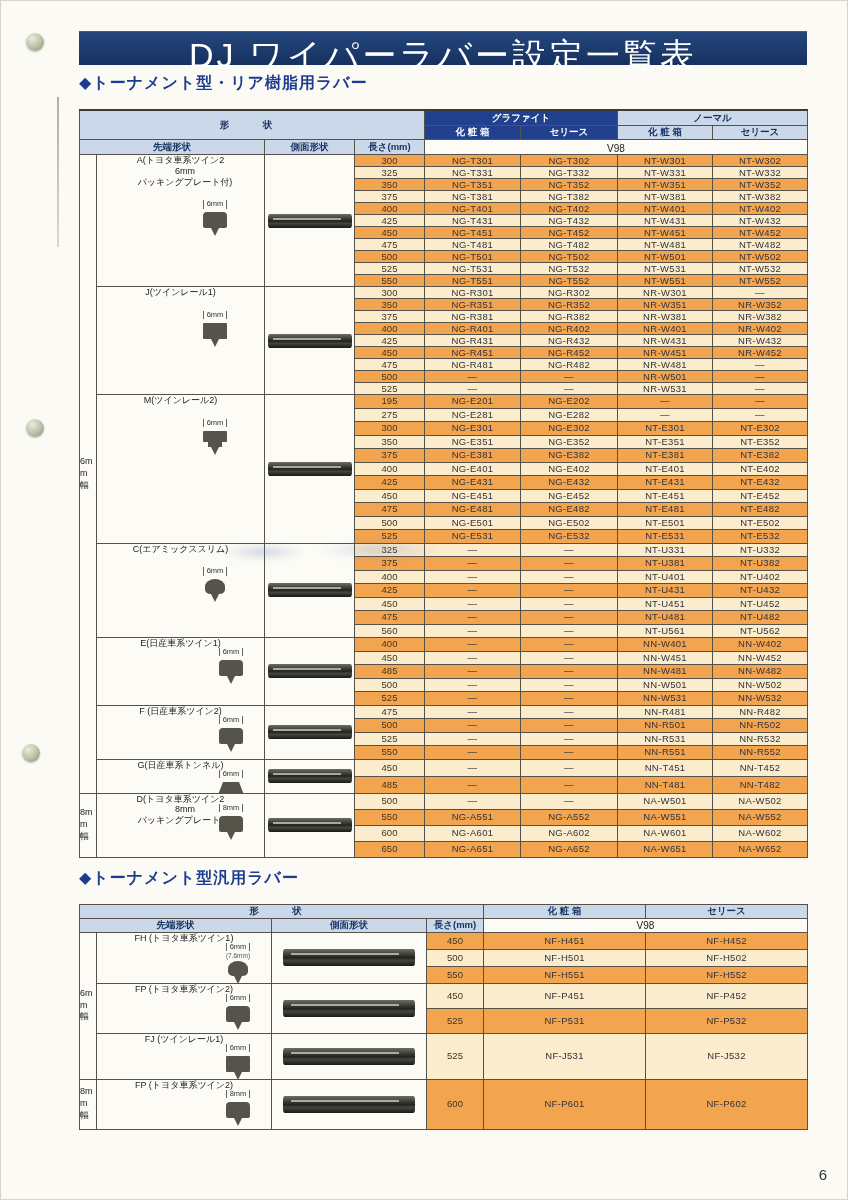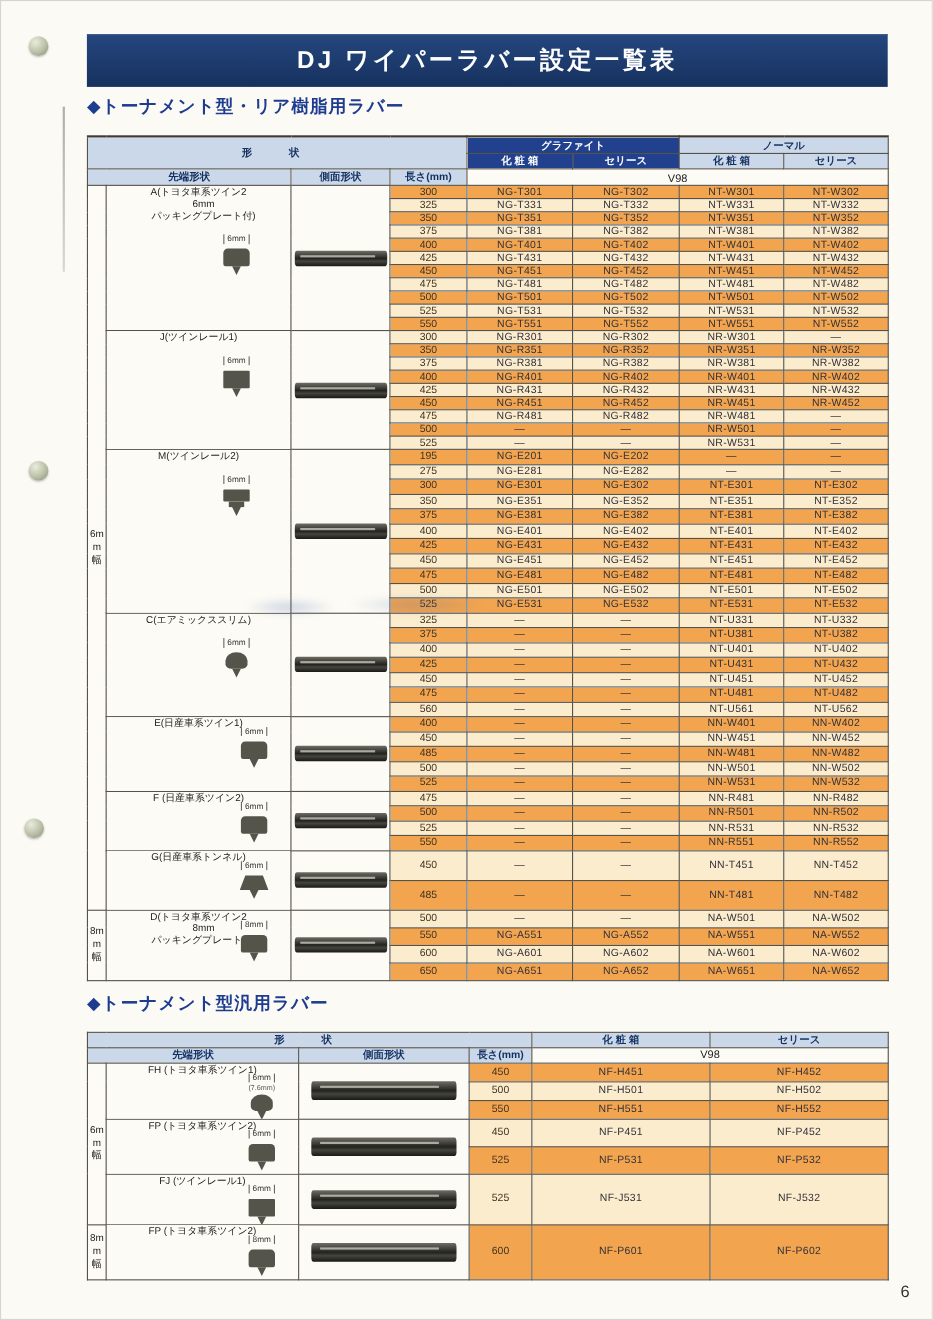--- a/index.html
+++ b/index.html
@@ -10,41 +10,41 @@
   
   .hole{position:absolute;width:18px;height:18px;border-radius:50%;
         background:radial-gradient(circle at 35% 30%,#e9ecdc,#b9bfa6 55%,#848b71);box-shadow:0 1px 2px rgba(0,0,0,.25);}
   .hole.p1{left:25px;top:32px}.hole.p2{left:25px;top:418px}.hole.p3{left:21px;top:743px}
   .scan-line{position:absolute;left:56px;top:96px;width:2px;height:150px;background:linear-gradient(#8e8e86,#c9c9c1);opacity:.7}
   .ghost{position:absolute;left:175px;top:530px;width:290px;height:42px;pointer-events:none;z-index:6;
          background:radial-gradient(60px 12px at 30% 50%,rgba(80,110,180,.28),rgba(80,110,180,0) 70%),
                     radial-gradient(90px 13px at 70% 45%,rgba(80,110,180,.24),rgba(80,110,180,0) 70%);
          filter:blur(3px);}
 
-  .title-bar{height:48px;line-height:48px;background:linear-gradient(#25477e,#16315f);color:#fff;
-             text-align:center;font-size:22px;font-weight:bold;letter-spacing:3px;box-shadow:inset 0 1px 0 #3c5d92;}
+  .title-bar{height:34px;line-height:48px;background:linear-gradient(#25477e,#16315f);color:#fff;
+             text-align:center;font-size:34px;font-weight:normal;letter-spacing:3px;box-shadow:inset 0 1px 0 #3c5d92;}
   .section-heading{font-size:16px;font-weight:bold;color:#1d3c8f;margin:8px 0 4px 0;letter-spacing:1px;}
 
   table.t{border-collapse:collapse;table-layout:fixed;width:728px;background:#fcfbf5;margin-top:15px;}
   table.t th,table.t td{border:1px solid #55524a;overflow:hidden;padding:0;}
   table.t1{border-top:2px solid #3c3a33;}
   th{font-size:9.5px;font-weight:bold;background:#cbd8ea;color:#13305f;}
   th.hnavy{background:#21418f;color:#ffffff;}
   th.shape-h{letter-spacing:12px;padding-left:12px;}
   th.v98{background:#fcfbf6;color:#222;font-weight:normal;font-size:10px;vertical-align:bottom;padding-bottom:1px;}
   tr.hr1 th{height:14px}tr.hr2 th{height:13px}tr.hr3 th{height:14px}tr.hr4{height:13px}
   tr.h2r1 th{height:13px}tr.h2r2 th{height:12px}
 
-  tr.ha{height:12px}tr.hm{height:13.5px}tr.hg{height:27px}tr.hd{height:16px}
+  tr.ha{height:12px}tr.hm{height:13.5px}tr.hg{height:17px}tr.hd{height:16px}
   tr.t2a{height:17px}tr.t2b{height:25px}tr.t2c{height:46px}tr.t2d{height:50px}
   .row-orange td{background:#f2a44f;}
   .row-pale td{background:#fbeccd;}
   td.len{font-size:9.5px;color:#3f3424;text-align:center;line-height:10px;}
   td.part{font-size:9.5px;color:#33323a;text-align:center;letter-spacing:.3px;line-height:10px;}
-  td.band-cell{background:#fcfbf5 !important;font-size:9px;color:#222;text-align:center;vertical-align:middle;
+  td.band-cell{background:#fcfbf5 !important;font-size:9px;color:#222;text-align:left;vertical-align:middle;
                word-break:break-all;line-height:1.3;padding:0 2px;}
   td.tip-cell{background:#fcfbf5 !important;vertical-align:top;position:relative;padding:2px 3px;}
   td.side-cell{background:#fcfbf5 !important;vertical-align:middle;text-align:center;}
   .tip-label{font-size:9px;color:#1c1c1c;line-height:1.2;text-align:center;}
   .fig{width:46px;margin:5px 26px 0 auto;text-align:center;}
   .tip-cell.compact .fig{position:absolute;top:2px;right:10px;margin:0;}
   .dim{display:inline-block;font-size:7.5px;color:#333;border-left:1px solid #666;border-right:1px solid #666;
        padding:0 3px;line-height:1.1;}
   .dim2{font-size:6.5px;color:#555;line-height:1;}
   .shape{position:relative;width:24px;height:16px;background:#55544a;border-radius:4px 4px 2px 2px;margin:2px auto 10px;}

